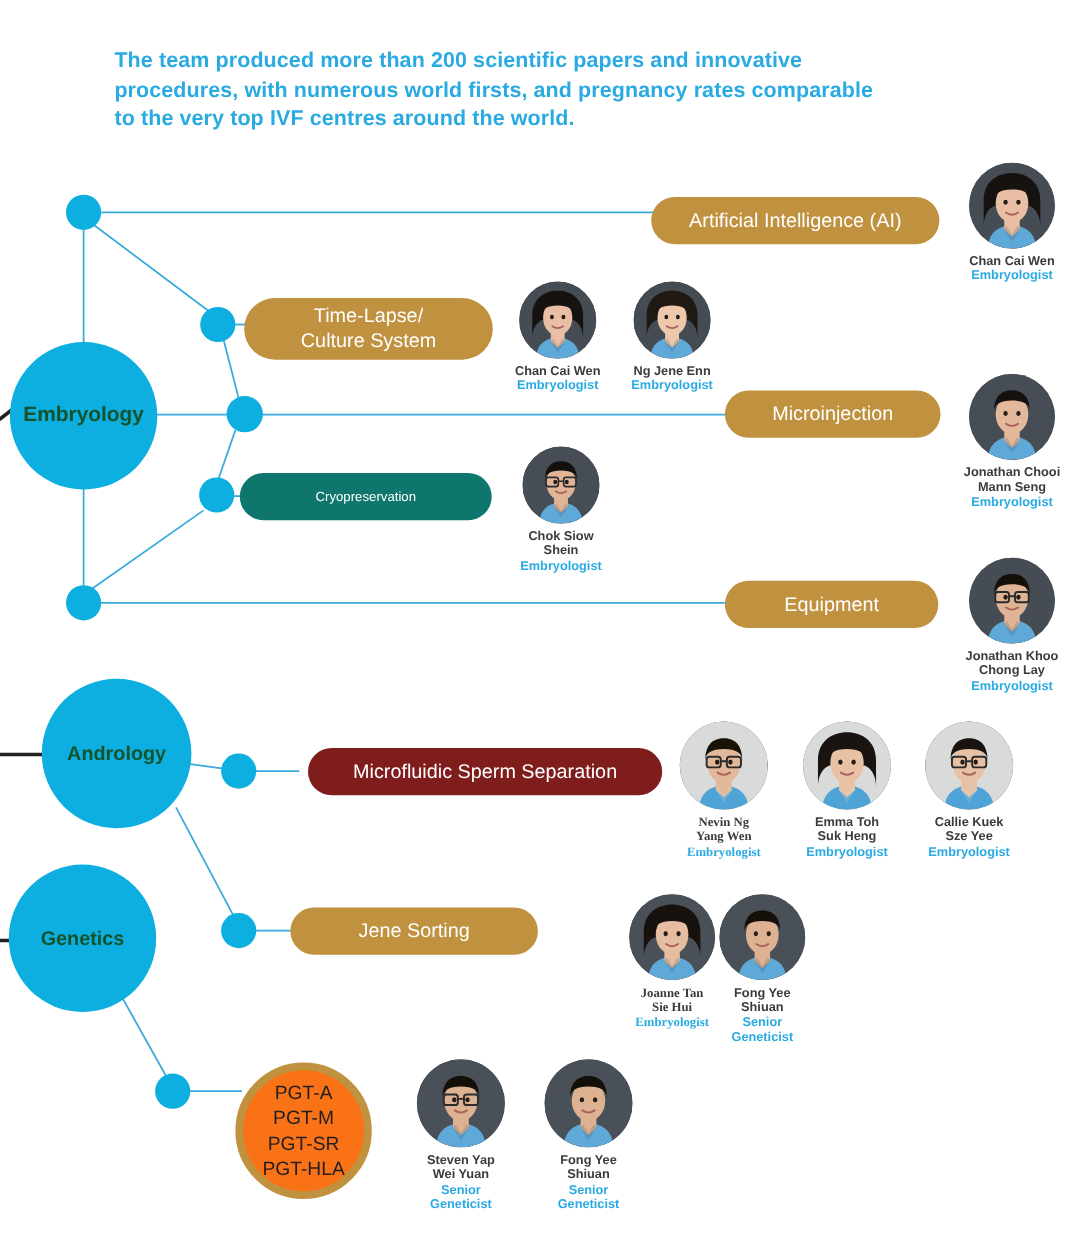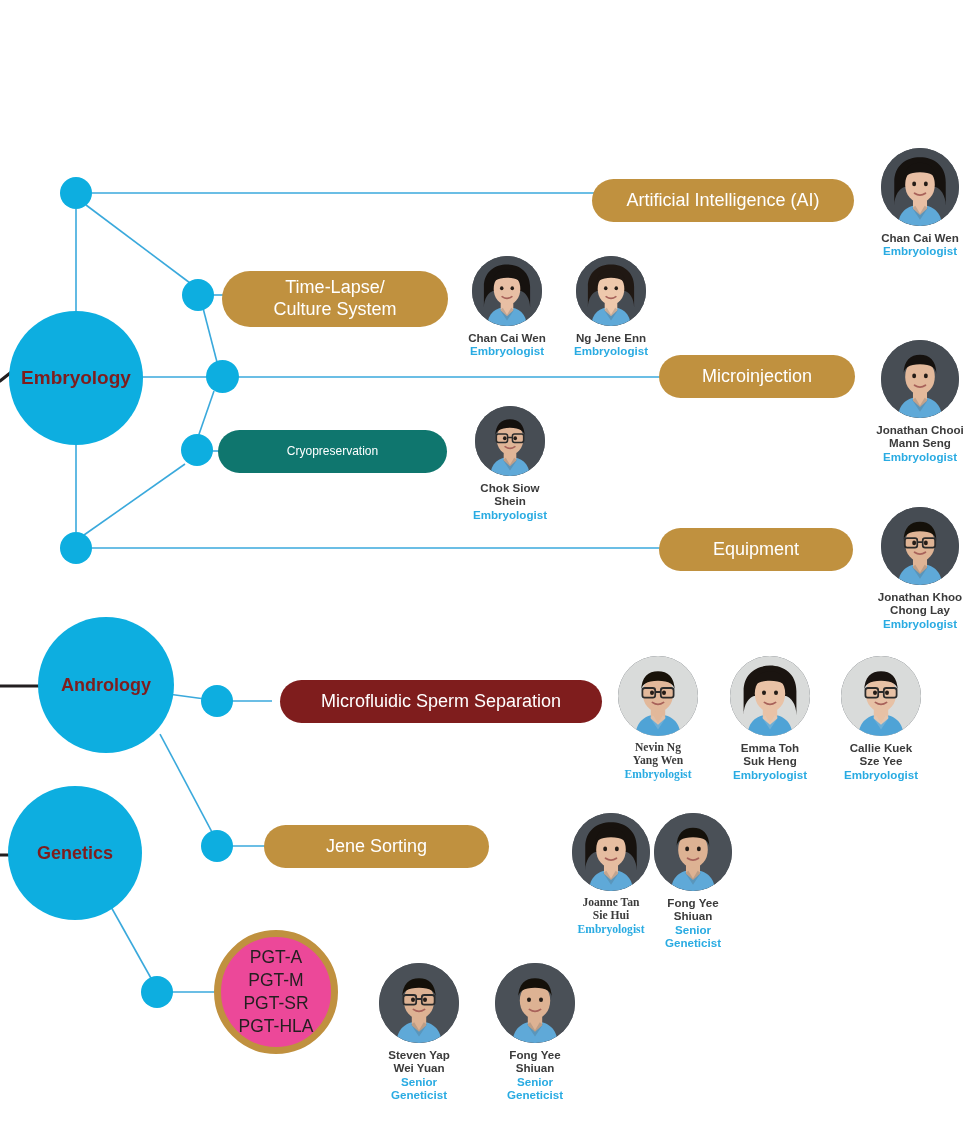--- a/index.html
+++ b/index.html
@@ -17,21 +17,21 @@
   .headline{
     position:absolute;left:104px;top:42px;width:700px;
     color:#29ABE2;font-size:19.5px;font-weight:bold;line-height:26.5px;
     letter-spacing:.1px;
   }
 
   
   .hub{
     position:absolute;border-radius:50%;background:#0DAEE0;
     display:flex;align-items:center;justify-content:center;
-    color:#7f1d1d;font-weight:bold;text-align:center;
+    color:#14532d;font-weight:bold;text-align:center;
     box-sizing:border-box;
   }
   .hub-label{display:block;}
 
   
   .dot{
     position:absolute;border-radius:50%;background:#0DAEE0;
   }
 
   
@@ -112,20 +112,21 @@
       <line x1="171" y1="992" x2="220" y2="992"></line>
     </g>
     <g stroke="#231F20" stroke-width="3.2" fill="none" stroke-linecap="round">
 
       <path d="M0 381 L 14 370"></path>
       <line x1="0" y1="686" x2="44" y2="686"></line>
       <line x1="0" y1="855" x2="18" y2="855"></line>
     </g>
   </svg>
 
+  <div class="headline">The team produced more than 200 scientific papers and innovative procedures, with numerous world firsts, and pregnancy rates comparable to the very top IVF centres around the world.</div>
 
   <div id="dots-layer">
       <div class="dot" style="left: 60px; top: 177px; width: 32px; height: 32px;"></div>
       <div class="dot" style="left: 182px; top: 279px; width: 32px; height: 32px;"></div>
       <div class="dot" style="left: 206px; top: 360px; width: 33px; height: 33px;"></div>
       <div class="dot" style="left: 181px; top: 434px; width: 32px; height: 32px;"></div>
       <div class="dot" style="left: 60px; top: 532px; width: 32px; height: 32px;"></div>
       <div class="dot" style="left: 201px; top: 685px; width: 32px; height: 32px;"></div>
       <div class="dot" style="left: 201px; top: 830px; width: 32px; height: 32px;"></div>
       <div class="dot" style="left: 141px; top: 976px; width: 32px; height: 32px;"></div>
@@ -159,21 +160,21 @@
         <span style="white-space: pre-line;">Equipment</span>
       </div>
       <div class="pill" style="left: 280px; top: 680px; width: 322px; height: 43px; font-size: 18px; border-radius: 21.5px; background: #7f1d1d;">
         <span style="white-space: pre-line;">Microfluidic Sperm Separation</span>
       </div>
       <div class="pill" style="left: 264px; top: 825px; width: 225px; height: 43px; font-size: 18px; border-radius: 21.5px; background: rgb(192, 145, 63);">
         <span style="white-space: pre-line;">Jene Sorting</span>
       </div>
     </div>
   <div id="pgt-layer">
-      <div class="pgt" style="left: 214px; top: 930px; width: 124px; height: 124px; border-color: rgb(192, 145, 63); background: #ec4899;">
+      <div class="pgt" style="left: 214px; top: 966px; width: 124px; height: 124px; border-color: rgb(192, 145, 63); background: #f97316;">
         <span>PGT-A</span>
         <span>PGT-M</span>
         <span>PGT-SR</span>
         <span>PGT-HLA</span>
       </div>
     </div>
   <div id="people-layer">
       <div class="person" style="left: 860px; top: 148px; width: 120px;">
         <div class="avatar" style="width: 78px; height: 78px;">
           <svg viewBox="0 0 100 100" preserveAspectRatio="xMidYMid slice">

